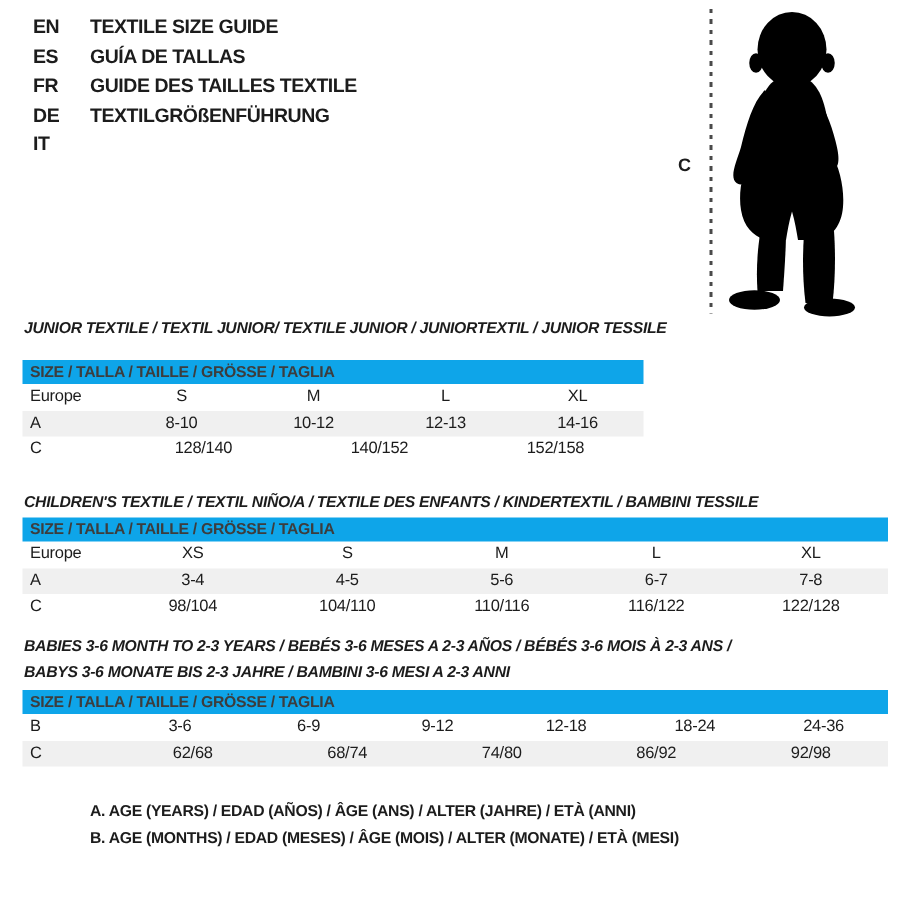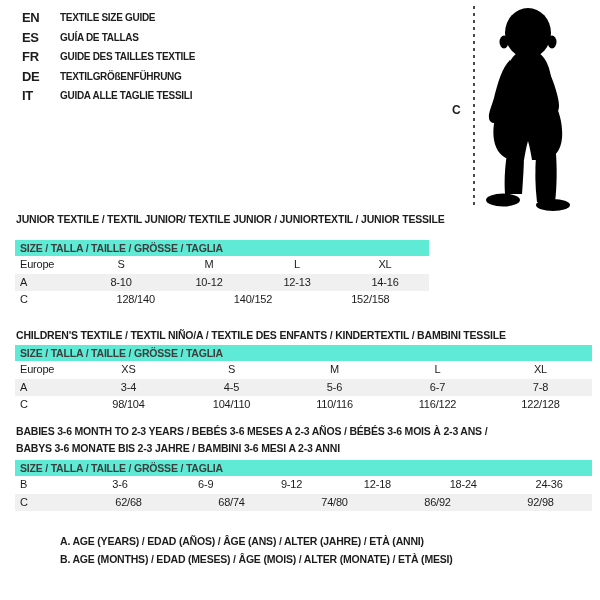--- a/index.html
+++ b/index.html
@@ -5,47 +5,47 @@
   html,body{margin:0;padding:0;}
   body{
     width:600px;height:600px;background:#ffffff;position:relative;overflow:hidden;
     font-family:"Liberation Sans","DejaVu Sans",sans-serif;color:#1c1c1c;
     -webkit-font-smoothing:antialiased;
   }
   
   .lang-list{position:absolute;left:22px;top:8px;}
   .lang-row{display:flex;height:19.5px;align-items:center;}
   .lang-code{width:38px;font-weight:bold;font-size:13px;letter-spacing:-0.3px;}
-  .lang-text{font-weight:bold;font-size:10px;letter-spacing:-0.3px;white-space:nowrap;}
+  .lang-text{font-weight:bold;font-size:13px;letter-spacing:-0.3px;white-space:nowrap;}
 
   
   .figure{position:absolute;left:450px;top:4px;width:150px;height:212px;}
   .measure-line{
     position:absolute;left:23px;top:2px;width:2px;height:203px;
     background:repeating-linear-gradient(to bottom,#4a4a4a 0 3px,transparent 3px 7px);
   }
   .measure-label{position:absolute;left:2px;top:99px;font-weight:bold;font-size:12px;}
   .baby-svg{position:absolute;left:33px;top:2px;}
 
   
   .sec-title{
     position:absolute;left:16px;font-weight:bold;font-size:10.5px;letter-spacing:-0.2px;
-    line-height:16.5px;width:570px;white-space:pre-line;
+    line-height:16.5px;width:570px;white-space:pre-line;font-style:italic;
   }
   #sec-title-0{top:211px;}
   #sec-title-1{top:327px;}
   #sec-title-2{top:423px;}
 
   
   .size-table{position:absolute;left:15px;}
   #table-0{top:240px;width:414px;}
   #table-1{top:345px;width:577px;}
   #table-2{top:460px;width:577px;}
   .size-bar{
-    height:16px;line-height:16px;background:#5eead4;color:#3d3d3d;
+    height:16px;line-height:16px;background:#0ea5e9;color:#3d3d3d;
     font-weight:bold;font-size:10.5px;letter-spacing:-0.2px;padding-left:5px;
     box-sizing:border-box;
   }
   .t-row{display:flex;height:17.5px;line-height:17.5px;font-size:11px;letter-spacing:-0.2px;}
   .size-table .t-row:nth-child(odd){background:#f0f0f0;}
   .t-lbl{width:62px;padding-left:5px;box-sizing:border-box;}
   .t-cell{flex:1;text-align:center;}
 
   
   .footnotes{position:absolute;left:16px;top:533px;}
@@ -66,21 +66,20 @@
     <div class="lang-row">
       <div class="lang-code">FR</div>
       <div class="lang-text">GUIDE DES TAILLES TEXTILE</div>
     </div>
     <div class="lang-row">
       <div class="lang-code">DE</div>
       <div class="lang-text">TEXTILGRÖßENFÜHRUNG</div>
     </div>
     <div class="lang-row">
       <div class="lang-code">IT</div>
-      <div class="lang-text">GUIDA ALLE TAGLIE TESSILI</div>
     </div>
   </div>
 
 <div class="figure">
   <div class="measure-line"></div>
   <div class="measure-label">C</div>
   <svg class="baby-svg" width="92" height="206" viewBox="0 0 92 206" xmlns="http://www.w3.org/2000/svg">
     <g fill="#000000">
 
       <ellipse cx="45" cy="27" rx="23" ry="25"></ellipse>

